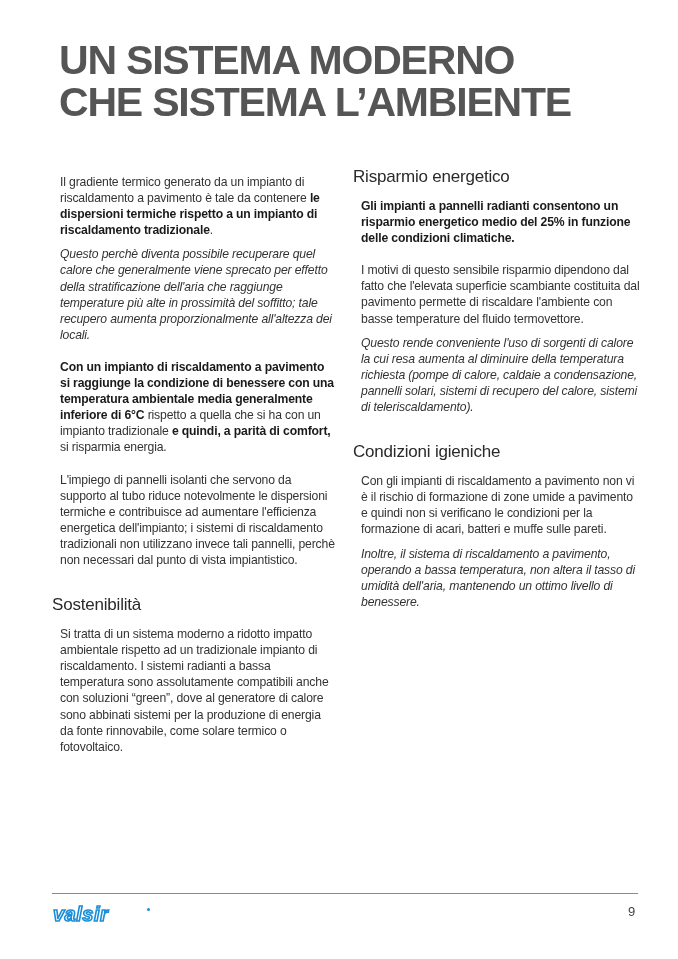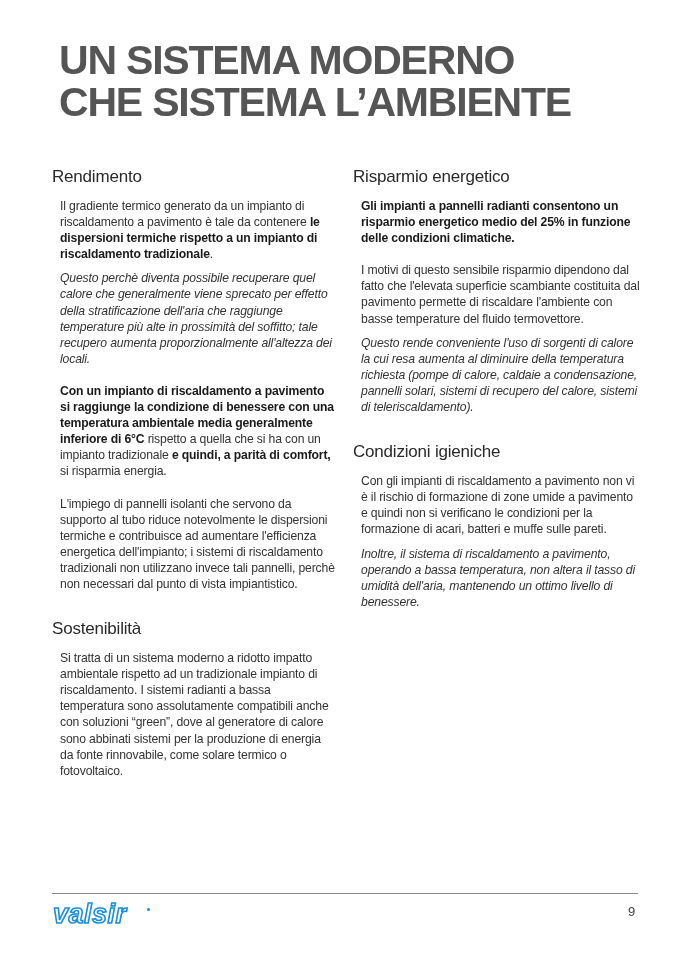--- a/index.html
+++ b/index.html
@@ -66,21 +66,21 @@
       height: 1px;
       background: #8a8a8a;
     }
     .logo {
       position: absolute;
       left: 53px;
       top: 898px;
       font-family: "Liberation Sans", sans-serif;
       font-weight: bold;
       font-style: italic;
-      font-size: 27px;
+      font-size: 20px;
       line-height: 32px;
       letter-spacing: 0.5px;
       color: #ffffff;
       -webkit-text-stroke: 1.6px #1a8fd8;
       text-shadow: none;
     }
     .logo-reg {
       position: absolute;
       left: 147px;
       top: 908px;
@@ -100,21 +100,20 @@
 </head>
 <body>
 
 <h1 class="page-title">
   <span>UN SISTEMA MODERNO</span><br>
   <span>CHE SISTEMA L’AMBIENTE</span>
 </h1>
 
 <div class="column col-left">
   <div class="section">
-    <h2 class="section-heading">Rendimento</h2>
     <p class="para">
       <span>Il gradiente termico generato da un impianto di riscaldamento a pavimento è tale da contenere </span><b>le dispersioni termiche rispetto a un impianto di riscaldamento tradizionale</b><span>.</span>
     </p>
     <p class="para tight">Questo perchè diventa possibile recuperare quel calore che generalmente viene sprecato per effetto della stratificazione dell'aria che raggiunge temperature più alte in prossimità del soffitto; tale recupero aumenta proporzionalmente all'altezza dei locali.</p>
     <p class="para">
       <b>Con un impianto di riscaldamento a pavimento si raggiunge la condizione di benessere con una temperatura ambientale media generalmente inferiore di 6°C</b><span> rispetto a quella che si ha con un impianto tradizionale </span><b>e quindi, a parità di comfort,</b><span> si risparmia energia.</span>
     </p>
     <p class="para">L'impiego di pannelli isolanti che servono da supporto al tubo riduce notevolmente le dispersioni termiche e contribuisce ad aumentare l'efficienza energetica dell'impianto; i sistemi di riscaldamento tradizionali non utilizzano invece tali pannelli, perchè non necessari dal punto di vista impiantistico.</p>
   </div>
 

